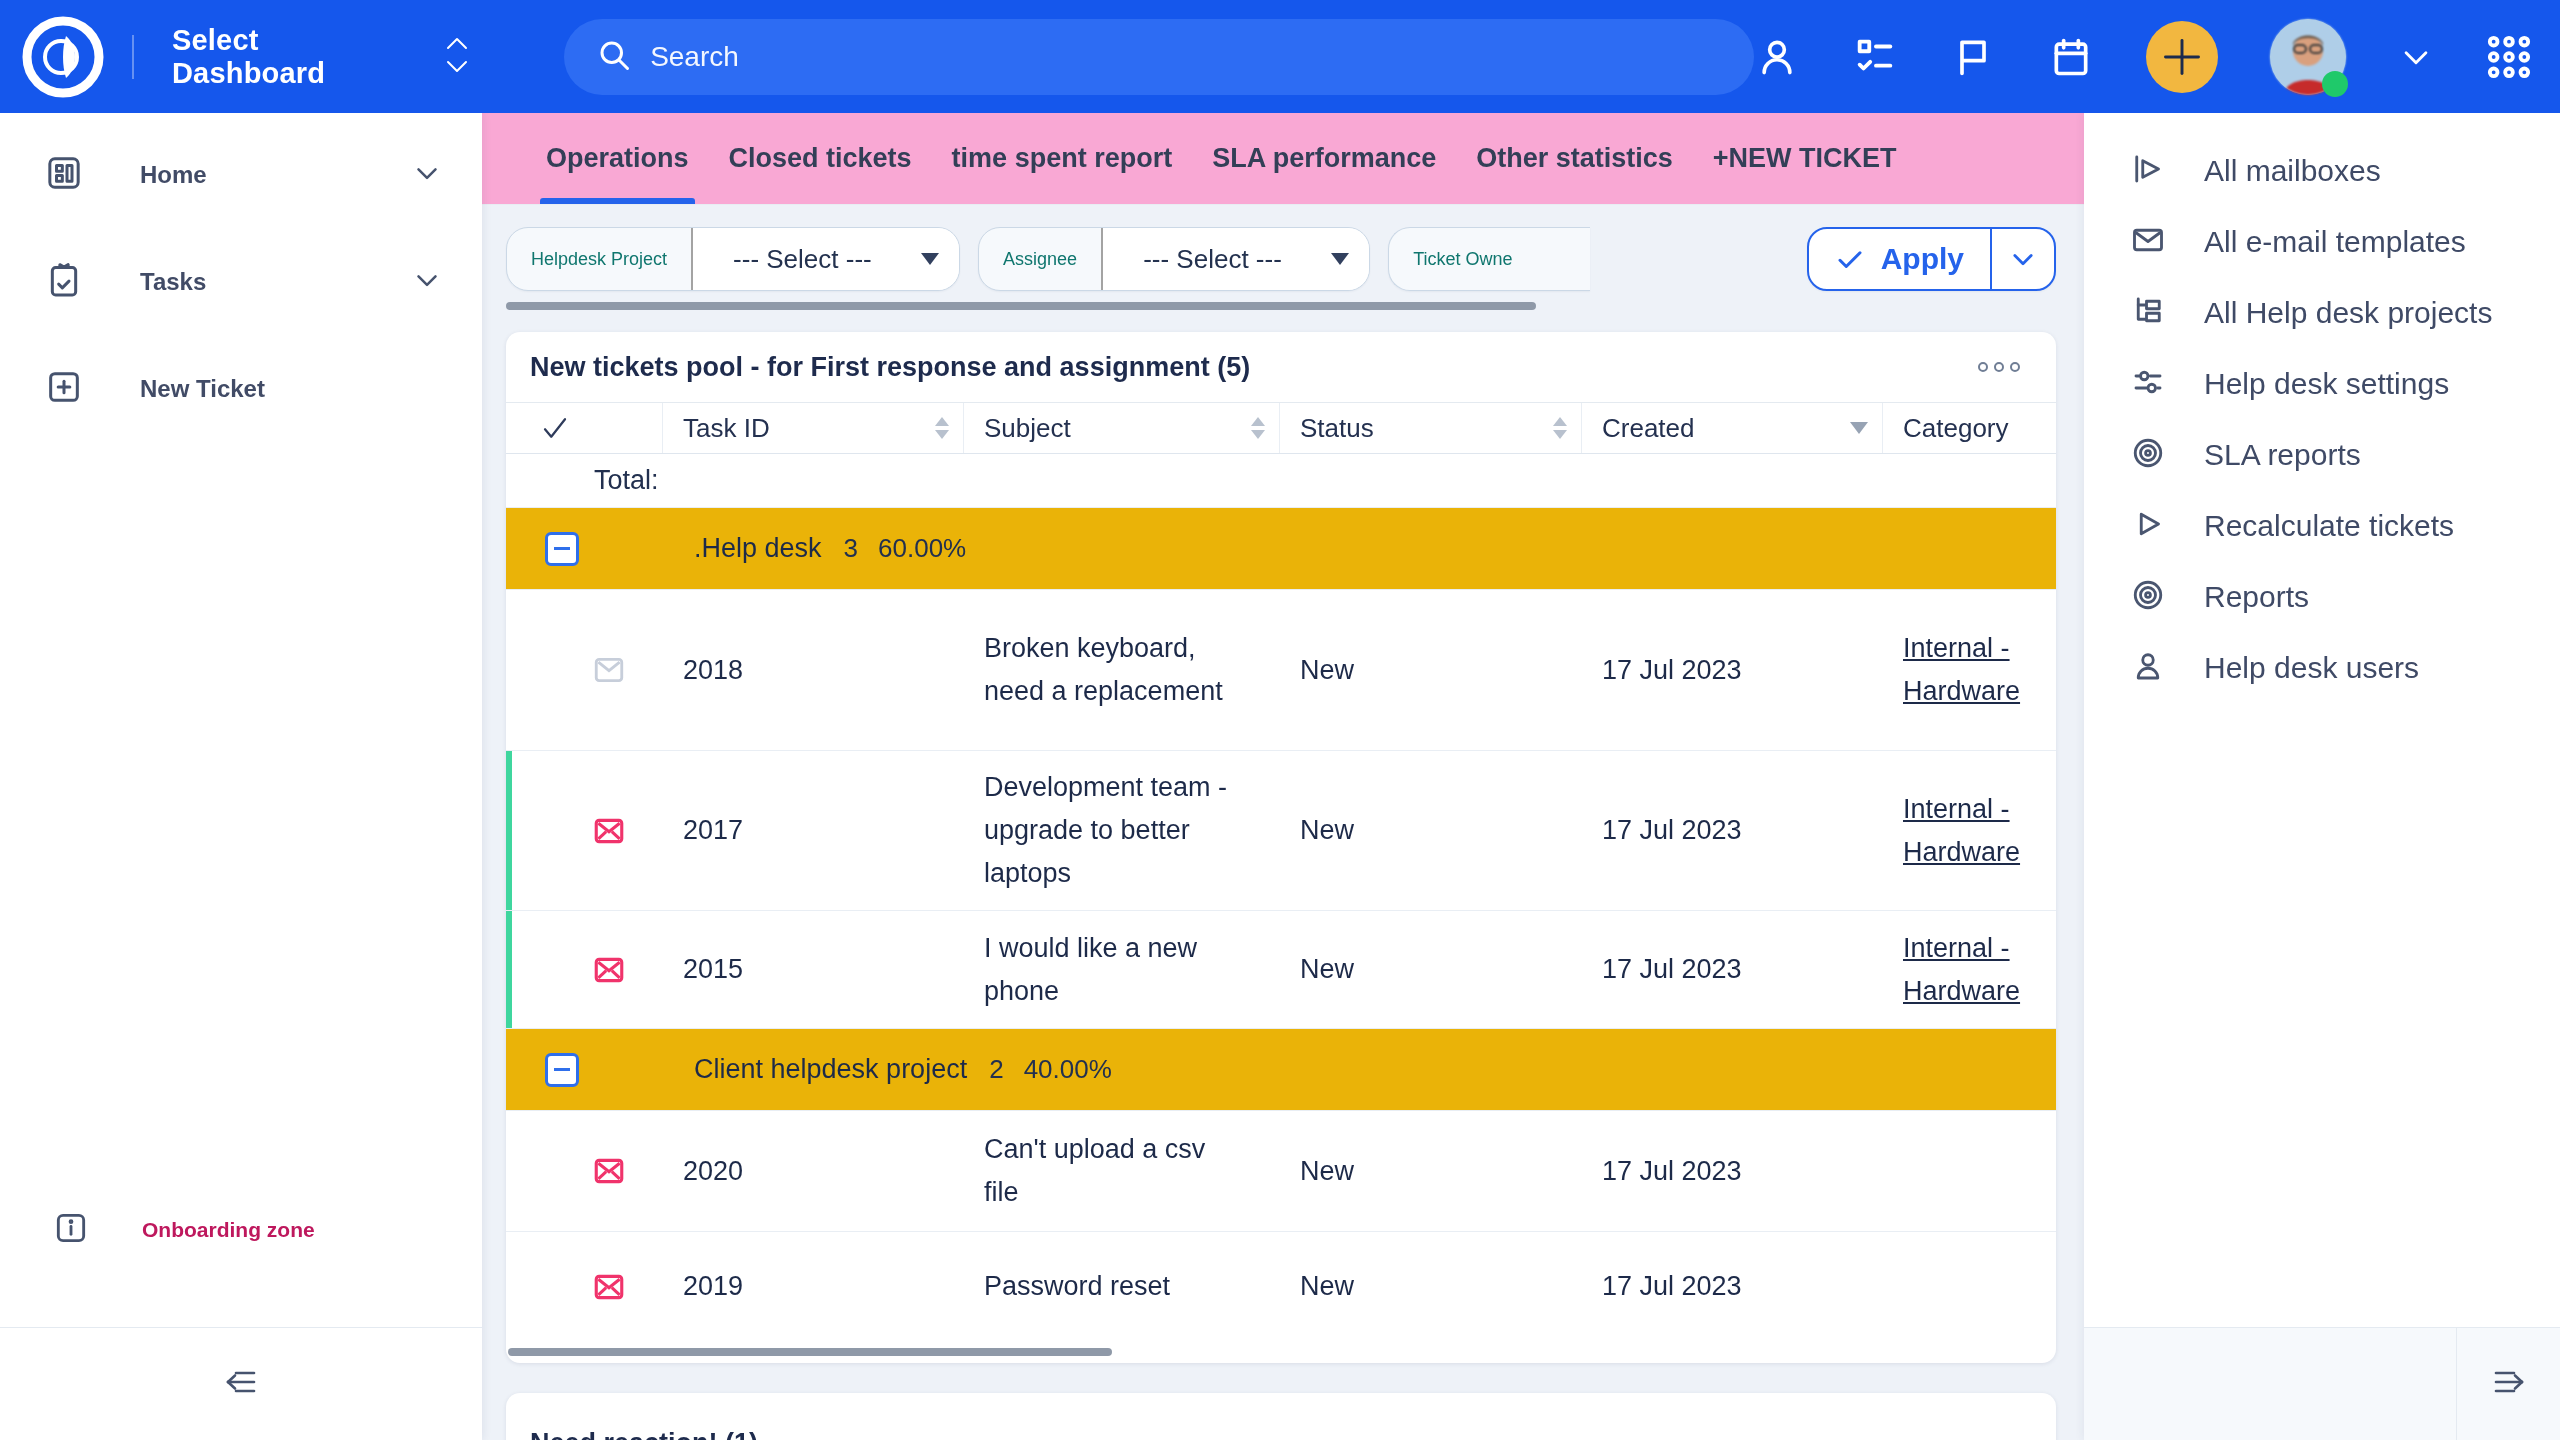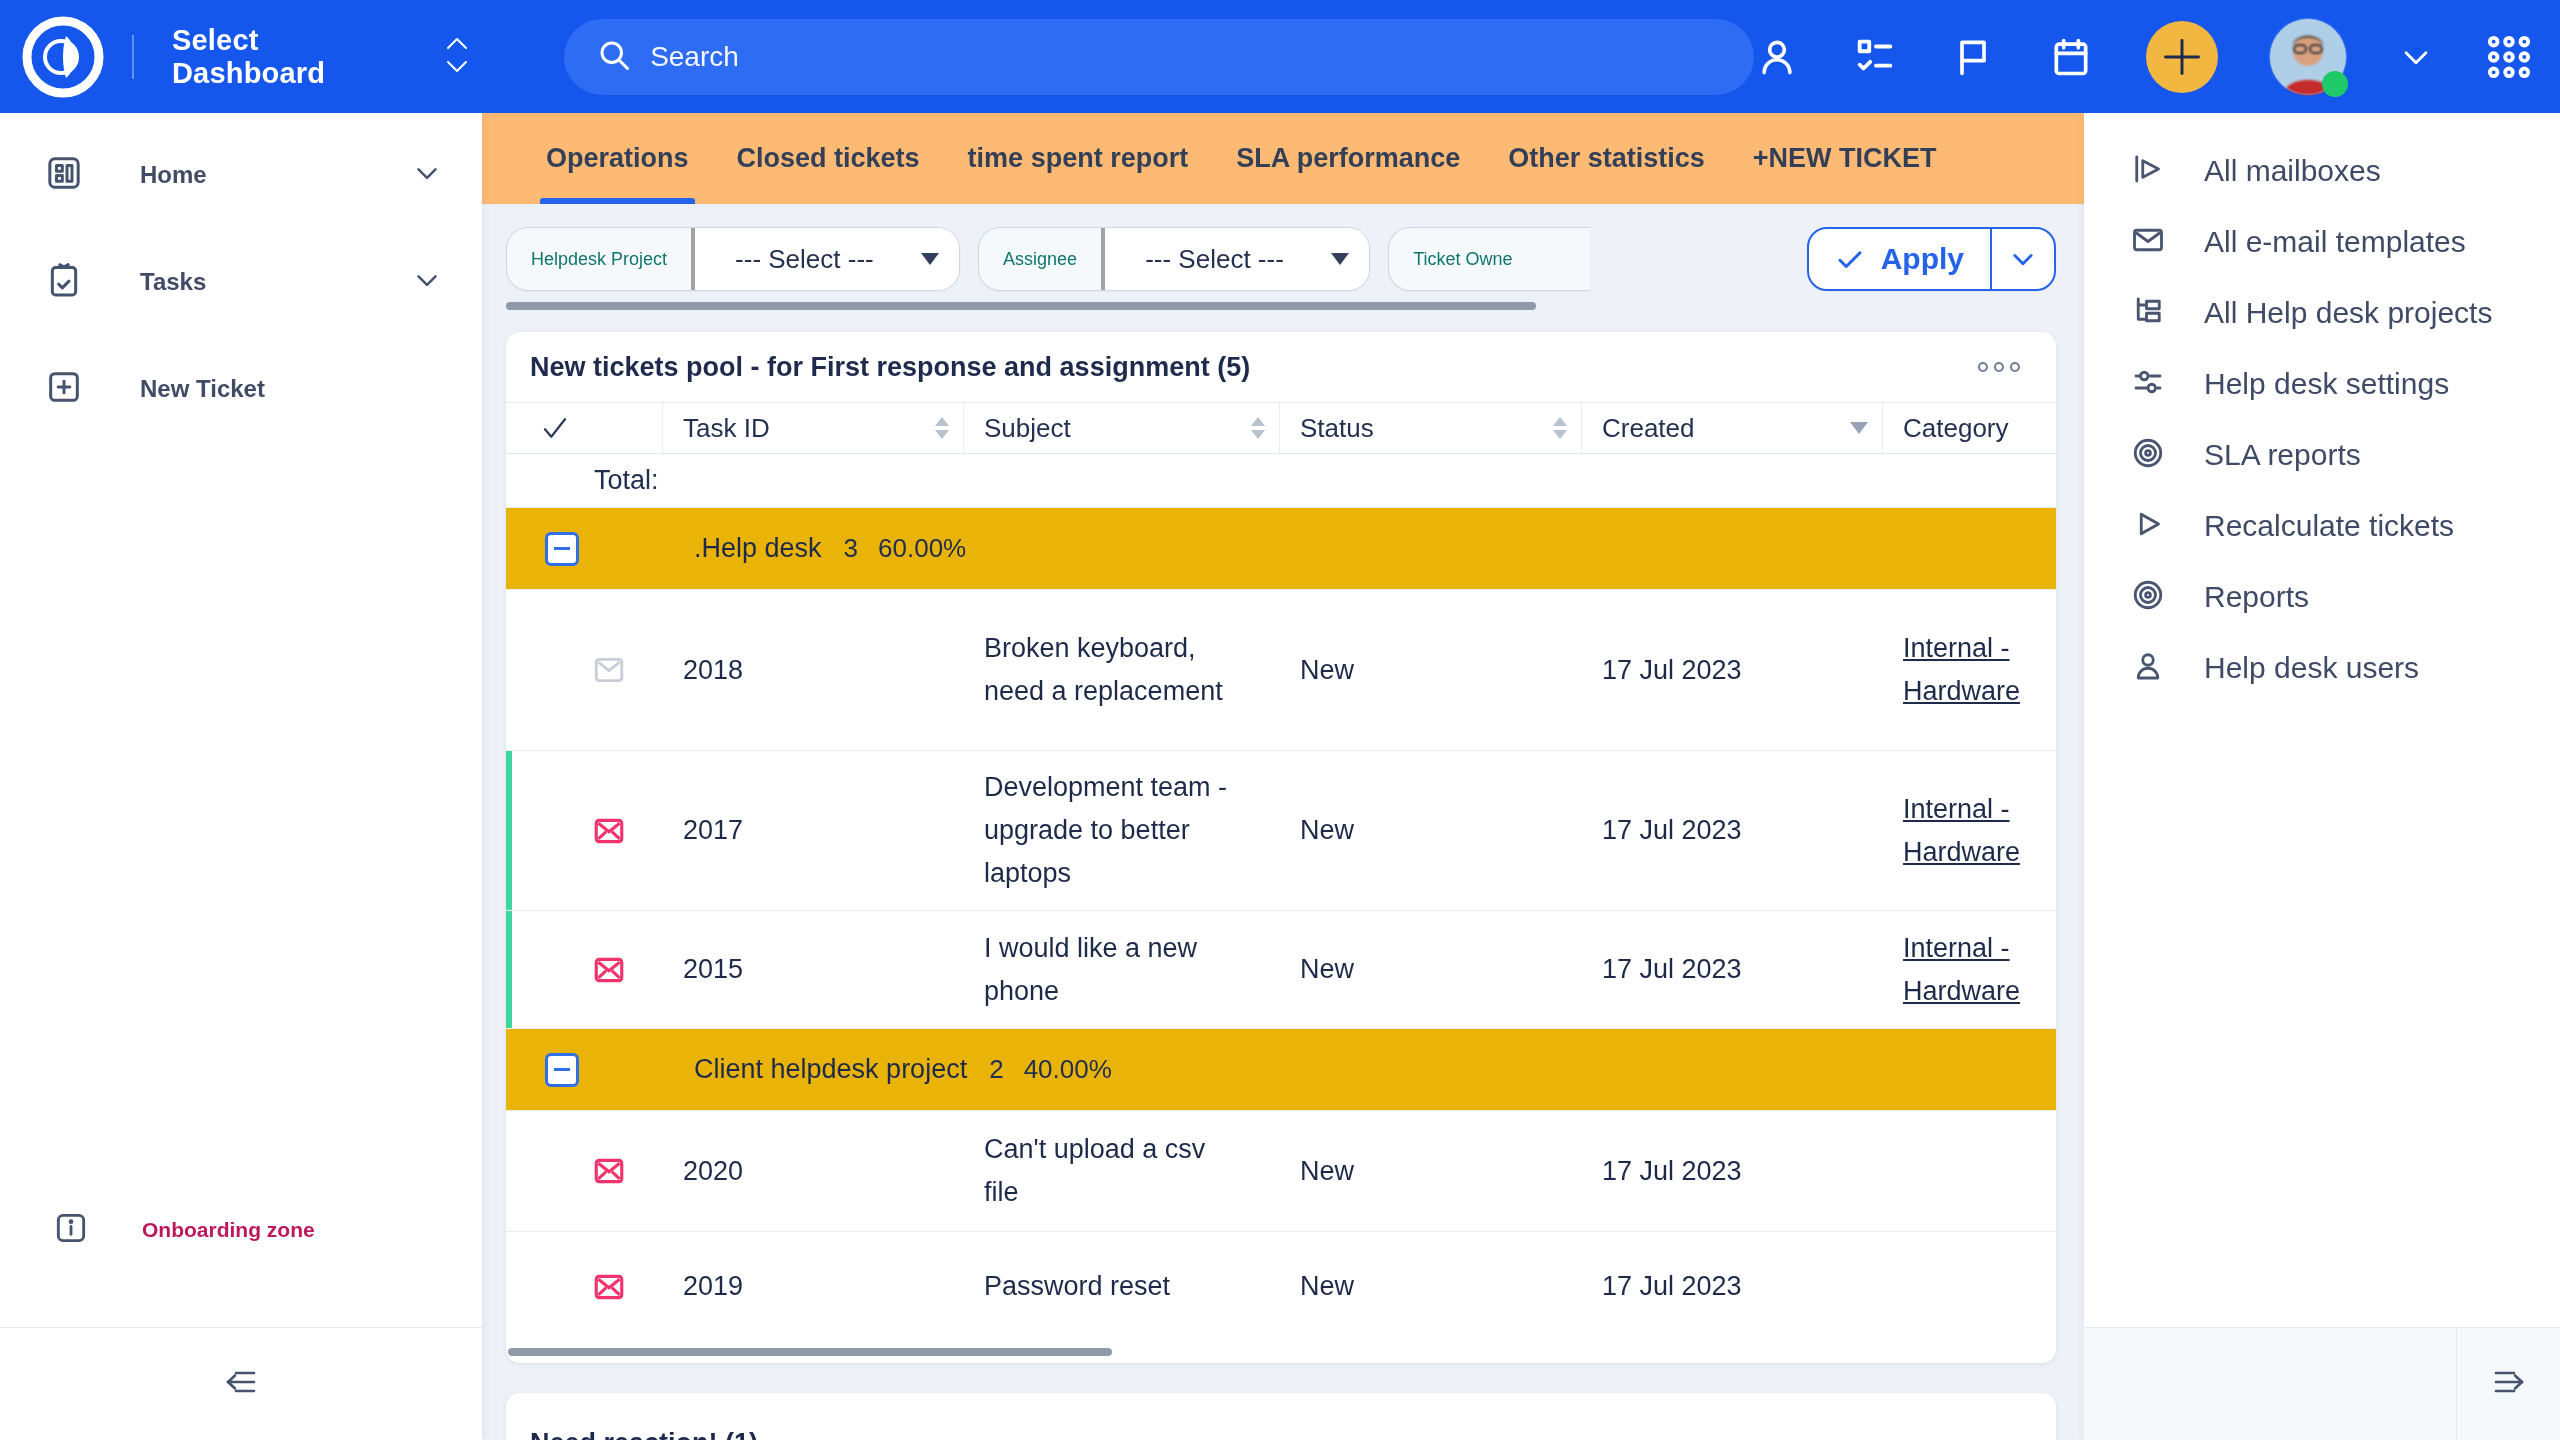--- a/index.html
+++ b/index.html
@@ -45,36 +45,36 @@
   .rs-list { padding-top:22px; }
   .rs-item { display:flex; align-items:center; height:71px; padding:0 20px 0 46px; cursor:pointer; }
   .rs-item .txt { font-size:30px; font-weight:500; color:#3F4A66; margin-left:38px; }
   .rs-footer { position:absolute; left:0; right:0; bottom:0; height:113px; background:#F6F9FC;
     border-top:1px solid #E4EAF1; }
   .rs-footer .cell { position:absolute; right:0; top:0; bottom:0; width:104px;
     border-left:1px solid #E4EAF1; display:flex; align-items:center; justify-content:center; }
 
   
   .main { position:absolute; left:482px; right:476px; top:113px; bottom:0; background:#EEF2F8; overflow:hidden; }
-  .tabsbar { height:92px; background:#fdba74; display:flex; align-items:flex-end;
-    padding-left:44px; gap:8px; border-bottom:1px solid #E8EDF3; }
+  .tabsbar { height:92px; background:#f9a8d4; display:flex; align-items:flex-end;
+    padding-left:44px; gap:0; border-bottom:1px solid #E8EDF3; }
   .tab { position:relative; font-size:27px; font-weight:600; color:#333F57; padding:0 20px;
     height:100%; display:flex; align-items:center; cursor:pointer; white-space:nowrap; }
   .tab.active::after { content:""; position:absolute; left:14px; right:14px; bottom:0; height:6px;
     background:#2563EB; border-radius:3px 3px 0 0; }
 
   .content { padding:22px 0 0 24px; }
 
   
   .filter-row { display:flex; align-items:center; height:64px; position:relative; width:1550px; }
   .chip { display:flex; align-items:stretch; height:64px; border:1px solid #CBD8E6; border-radius:22px;
     background:#F6F9FC; overflow:hidden; box-shadow:0 1px 2px rgba(27,43,80,.05); }
   .chip .c-label { display:flex; align-items:center; padding:0 24px; font-size:18px; color:#0f766e; white-space:nowrap;text-align:right; }
   .chip .c-select { display:flex; align-items:center; gap:26px; background:#fff;
-    border-left:4px solid #a3a3a3; padding:0 20px 0 40px; min-width:268px; cursor:pointer; }
+    border-left:2px solid #a3a3a3; padding:0 20px 0 40px; min-width:268px; cursor:pointer; }
   .chip .c-select .val { font-size:26px; color:#24324F; white-space:nowrap; }
   .chip .c-select .dd { margin-left:auto; width:0; height:0; border-left:9px solid transparent;
     border-right:9px solid transparent; border-top:12px solid #32405E; }
   .chip + .chip { margin-left:18px; }
   .chip.cut { width:202px; border-radius:22px 0 0 22px; border-right:none; }
   .apply-btn { position:absolute; right:0; top:0; height:64px; display:flex; align-items:stretch;
     border:2px solid #2563EB; border-radius:20px; background:#fff; overflow:hidden; cursor:pointer;
     box-shadow:0 1px 2px rgba(27,43,80,.06); }
   .apply-main { display:flex; align-items:center; gap:16px; padding:0 26px; border-right:2px solid #2563EB; }
   .apply-main .txt { font-size:30px; font-weight:700; color:#2563EB; }

